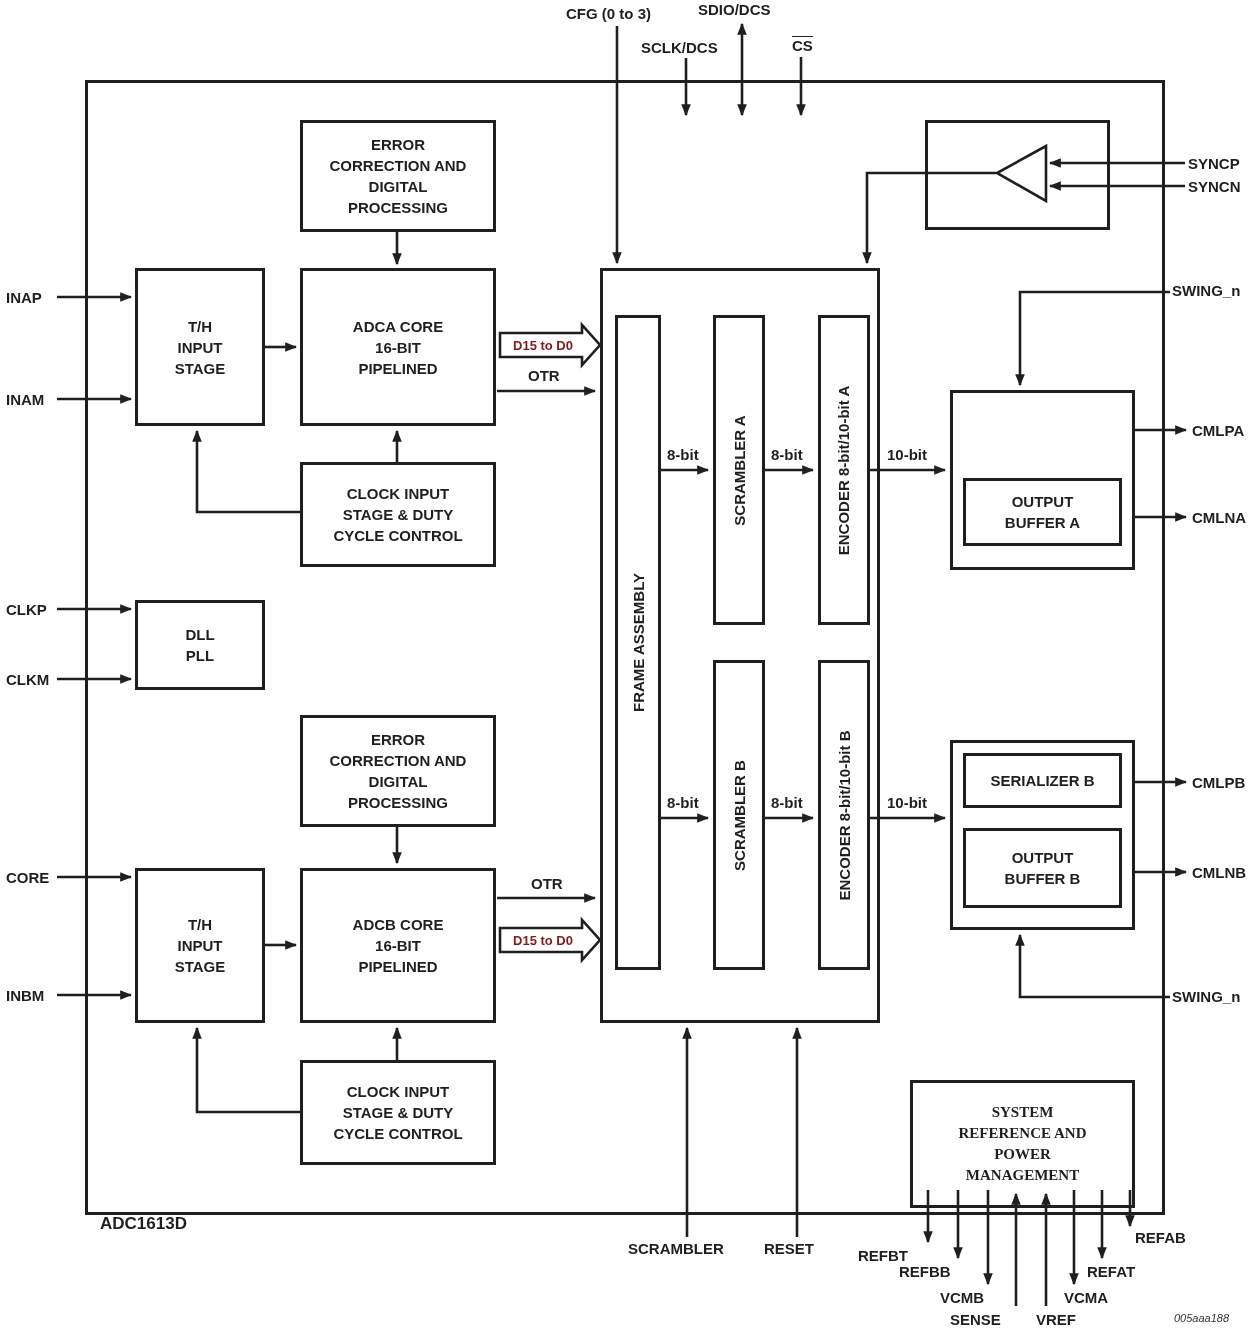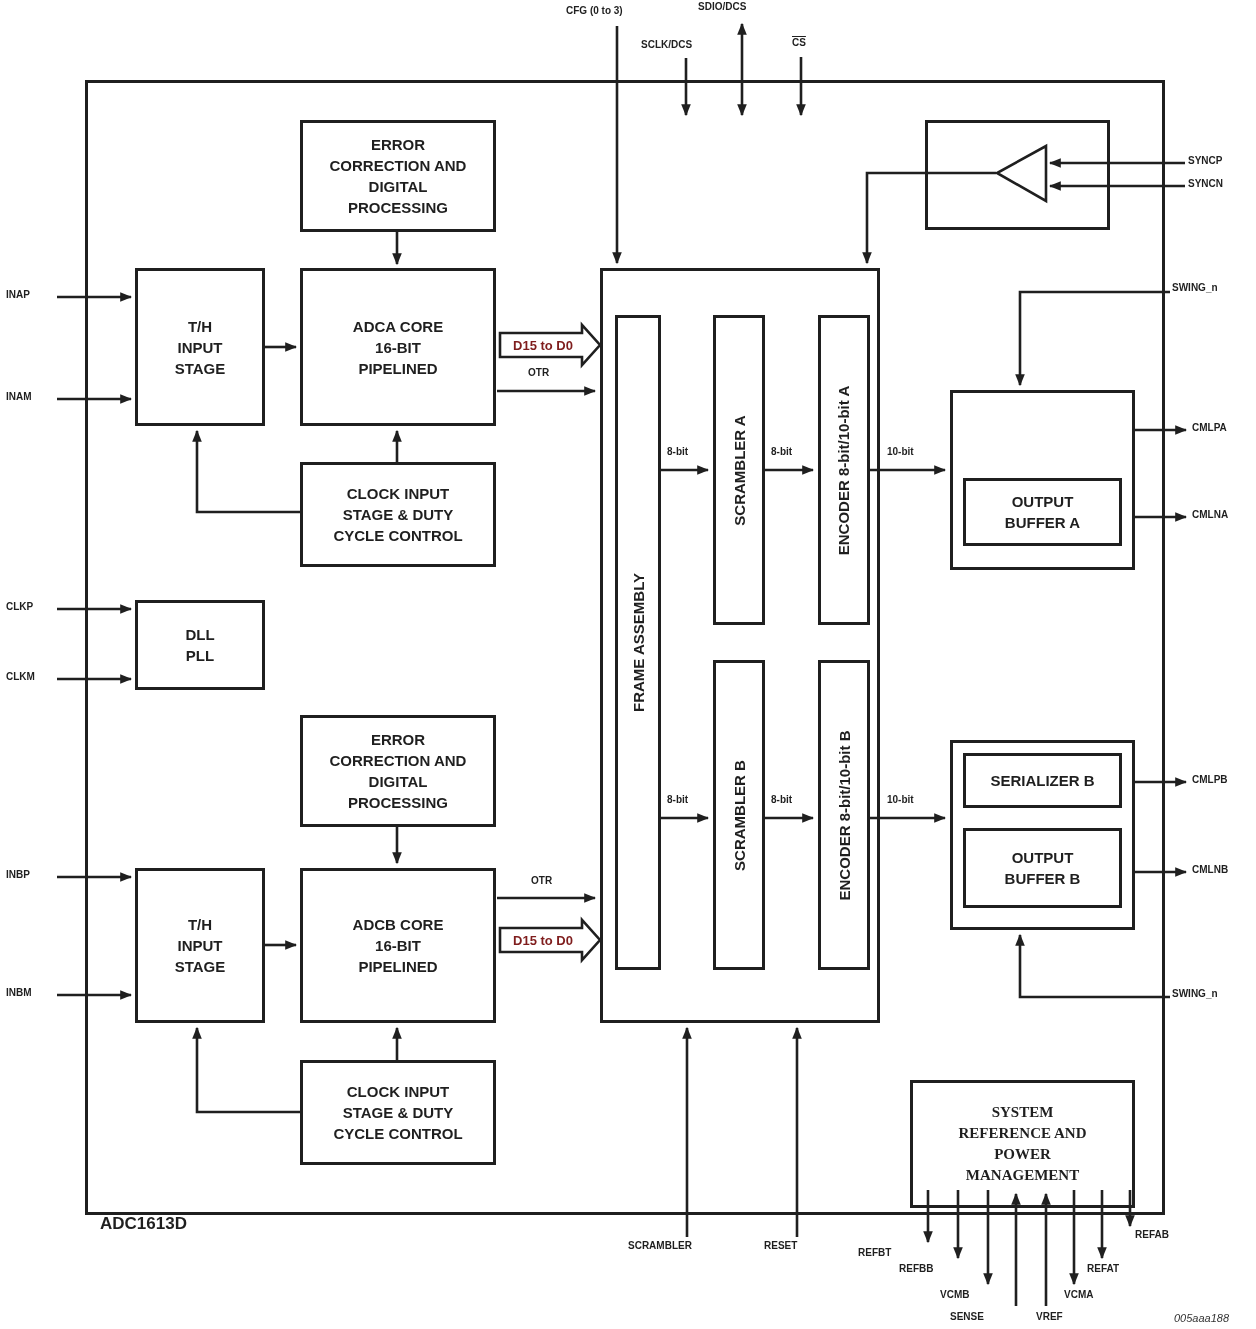--- a/index.html
+++ b/index.html
@@ -5,21 +5,21 @@
   * { margin:0; padding:0; box-sizing:border-box; }
   body { background:#fff; font-family:"Liberation Sans", sans-serif; }
   #stage { position:relative; width:1256px; height:1329px; background:#fff; overflow:hidden; }
   #wires { position:absolute; left:0; top:0; }
   .box {
     position:absolute; border:3px solid #1f1f1f; background:transparent;
     display:flex; align-items:center; justify-content:center; text-align:center;
     white-space:pre-line; font-weight:bold; font-size:15px; color:#1f1f1f; line-height:1.4;
   }
   .vtext { transform:rotate(-90deg); white-space:nowrap; }
-  .lbl { position:absolute; font-weight:bold; font-size:10px; color:#1f1f1f; white-space:nowrap; }
+  .lbl { position:absolute; font-weight:bold; font-size:15px; color:#1f1f1f; white-space:nowrap; }
   .buslbl { position:absolute; font-weight:bold; font-size:13px; color:#7f1d1d; white-space:nowrap; text-align:center; }
   .chipname { position:absolute; font-weight:bold; font-size:17px; color:#1f1f1f; }
   .watermark { position:absolute; font-style:italic; font-size:11px; color:#333; }
   .ol { text-decoration:overline; }
 </style>
 </head>
 <body>
 
 <div id="stage">
 
@@ -187,21 +187,21 @@
   <div class="lbl" style="left:1192px; top:422px;">CMLPA</div>
   <div class="lbl" style="left:1192px; top:509px;">CMLNA</div>
   <div class="lbl" style="left:1192px; top:774px;">CMLPB</div>
   <div class="lbl" style="left:1192px; top:864px;">CMLNB</div>
   <div class="lbl" style="left:1172px; top:988px;">SWING_n</div>
 
   <div class="lbl" style="left:6px; top:289px;">INAP</div>
   <div class="lbl" style="left:6px; top:391px;">INAM</div>
   <div class="lbl" style="left:6px; top:601px;">CLKP</div>
   <div class="lbl" style="left:6px; top:671px;">CLKM</div>
-  <div class="lbl" style="left:6px; top:869px;">INBP</div>
+  <div class="lbl" style="left:6px; top:869px;">CORE</div>
   <div class="lbl" style="left:6px; top:987px;">INBM</div>
 
   <div class="buslbl" style="left:500px; top:338px; width:86px;">D15 to D0</div>
   <div class="lbl" style="left:528px; top:367px;">OTR</div>
   <div class="lbl" style="left:531px; top:875px;">OTR</div>
   <div class="buslbl" style="left:500px; top:933px; width:86px;">D15 to D0</div>
   <div class="lbl" style="left:667px; top:446px;">8-bit</div>
   <div class="lbl" style="left:771px; top:446px;">8-bit</div>
   <div class="lbl" style="left:887px; top:446px;">10-bit</div>
   <div class="lbl" style="left:667px; top:794px;">8-bit</div>

